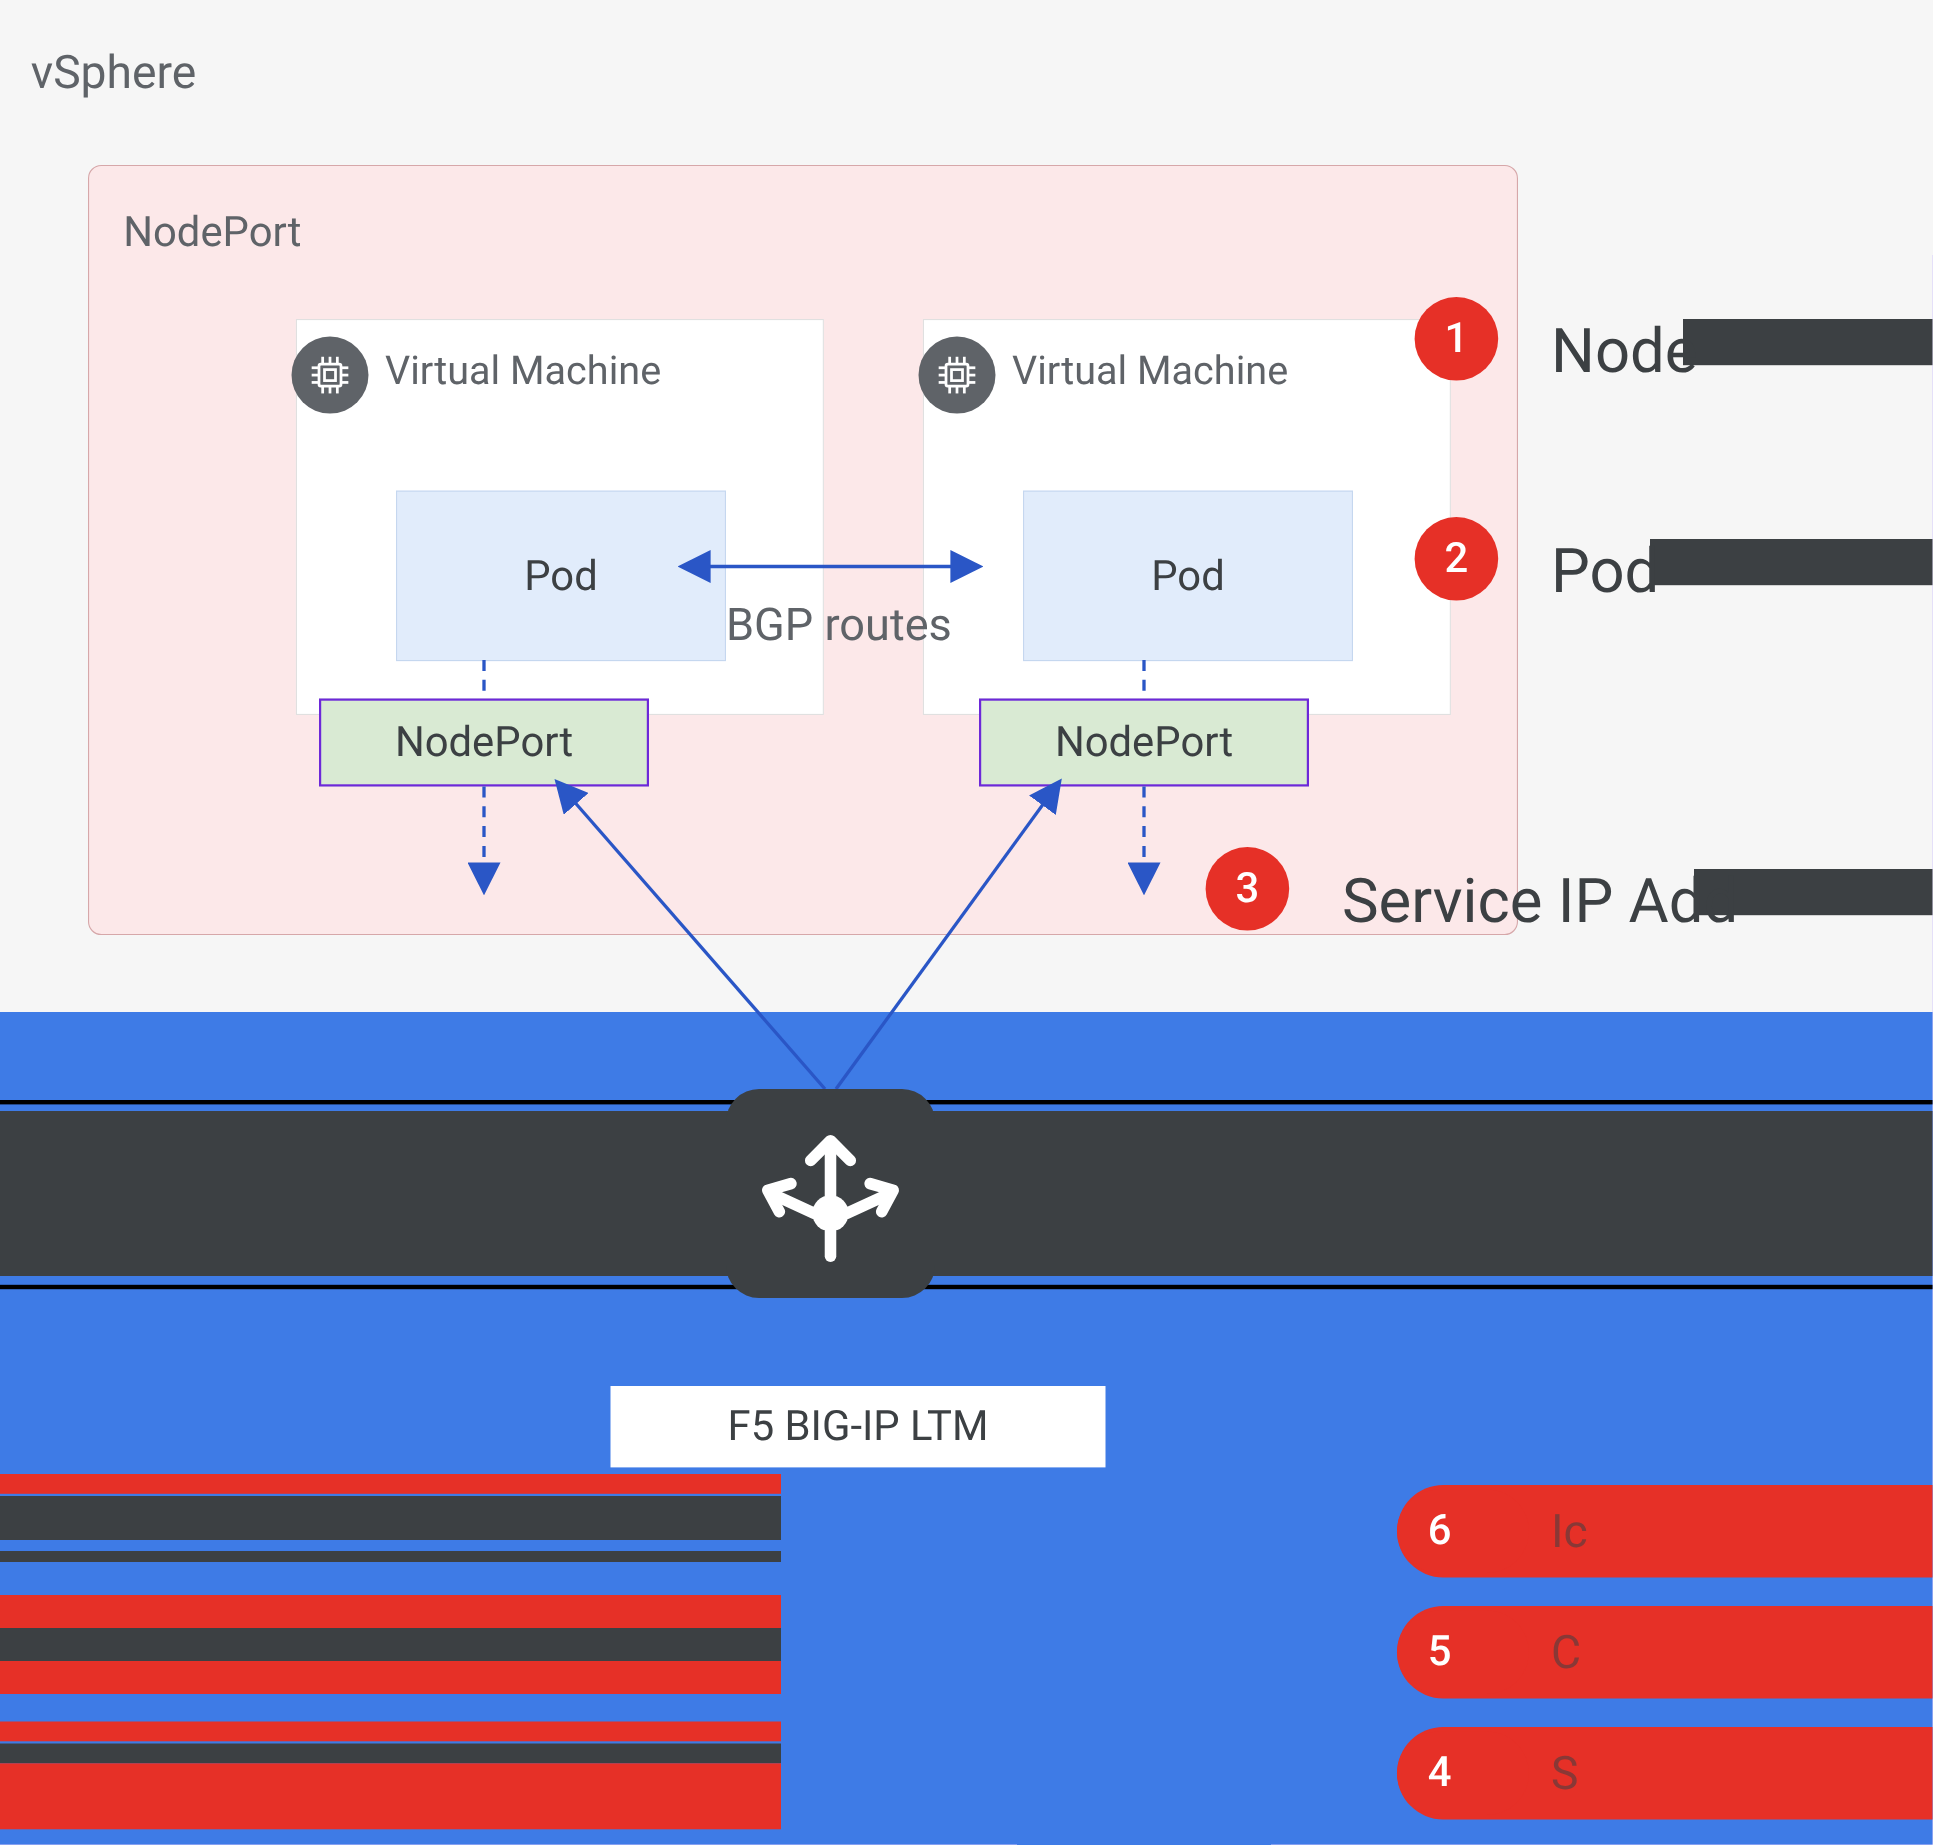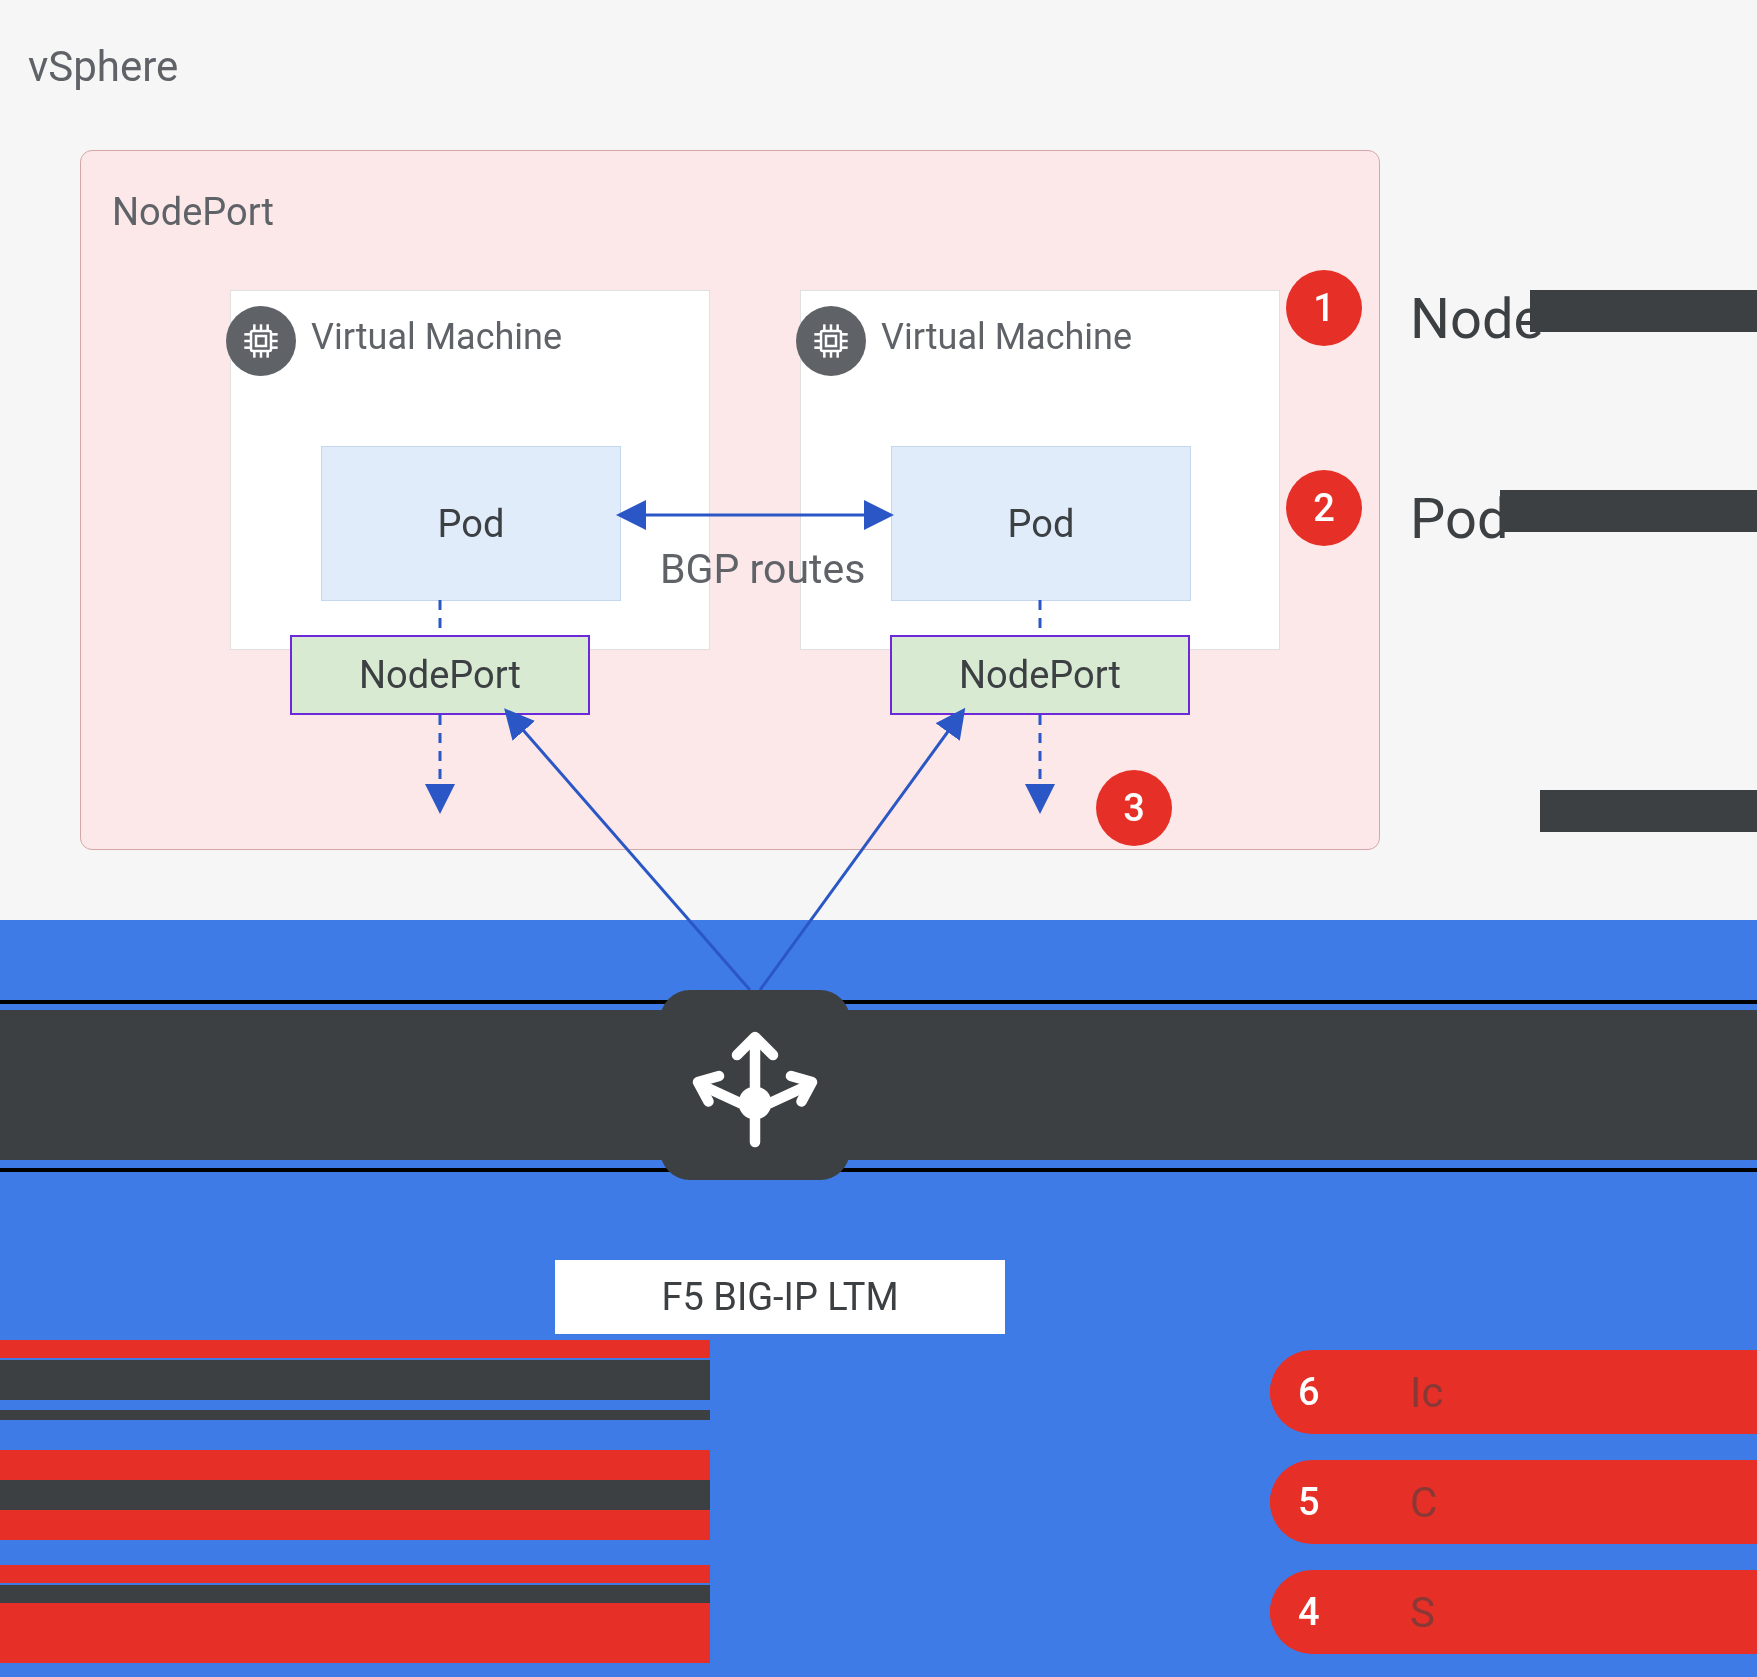--- a/index.html
+++ b/index.html
@@ -5,21 +5,21 @@
     * { box-sizing: border-box; margin: 0; padding: 0; }
     body { font-family: -apple-system, BlinkMacSystemFont, "Segoe UI", Roboto, Arial, sans-serif; background: #fff; }
     .canvas { position: relative; width: 1757px; height: 1677px; background: #c4b5fd; overflow: hidden; }
 
     .vsphere-box { position: absolute; left: 0; top: 0; width: 1757px; height: 920px; background: #f6f6f6; }
     .vsphere-label { position: absolute; left: 28px; top: 42px; font-size: 42px; color: #5f6368; }
 
     .cluster-box { position: absolute; left: 80px; top: 150px; width: 1300px; height: 700px; background: #fce8e9; border: 1px solid #d6a7a9; border-radius: 12px; }
     .cluster-label { position: absolute; left: 112px; top: 190px; font-size: 38px; color: #5f6368; }
 
-    .vm-box { position: absolute; top: 290px; width: 480px; height: 360px; background: #fff; border: 1px solid #e0e0e0; }
+    .vm-box { position: absolute; top: 290px; width: 480px; height: 360px; background: #fff; border: 1px solid #e0e0e0; margin-left: 39px; }
     .vm1 { left: 230px; }
     .vm2 { left: 800px; }
 
     .vm-icon { position: absolute; width: 70px; height: 70px; background: #5f6368; border-radius: 50%; display: flex; align-items: center; justify-content: center; top: 15px; left: -5px; }
     .vm-icon svg { width: 40px; height: 40px; }
     .vm-label { position: absolute; top: 25px; left: 80px; font-size: 36px; color: #5f6368; }
 
     .pod-box { position: absolute; left: 90px; top: 155px; width: 300px; height: 155px; background: #e1ecfb; border: 1px solid #c5d7ef; display: flex; align-items: center; justify-content: center; font-size: 38px; color: #3c4043; }
 
     .nodeport-box { position: absolute; top: 635px; width: 300px; height: 80px; background: #d9ead3; border: 2px solid #6d28d9; display: flex; align-items: center; justify-content: center; font-size: 38px; color: #3c4043; }
@@ -180,20 +180,21 @@
 
   <div class="badge" style="left:1286px; top:470px;">
       <span>2</span>
     </div>
   <div class="annot" style="left:1410px; top:486px;">Pod</div>
   <div class="annot-overlay" style="left:1500px; top:490px; width:257px;"></div>
 
   <div class="badge" style="left:1096px; top:770px;">
       <span>3</span>
     </div>
+  <div class="annot" style="left:1220px; top:786px;">Service IP Add</div>
   <div class="annot-overlay" style="left:1540px; top:790px; width:217px;"></div>
 
   <div class="badge-pill" style="left:1270px; top:1354px; width:120px;">
       <span>6</span>
     </div>
   <div class="annot-light" style="left:1410px; top:1368px;">Ic</div>
 
   <div class="badge-pill" style="left:1270px; top:1464px; width:120px;">
       <span>5</span>
     </div>

